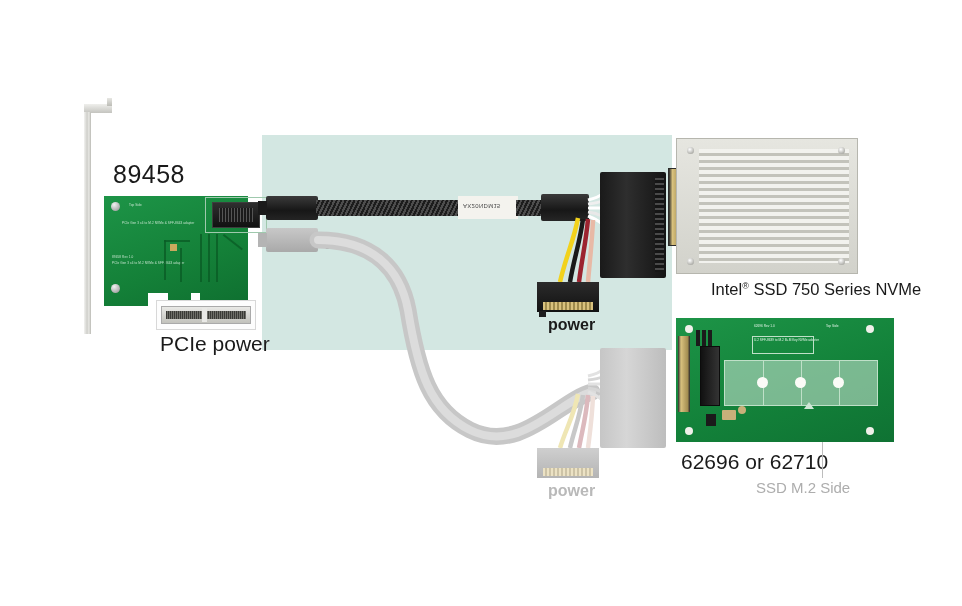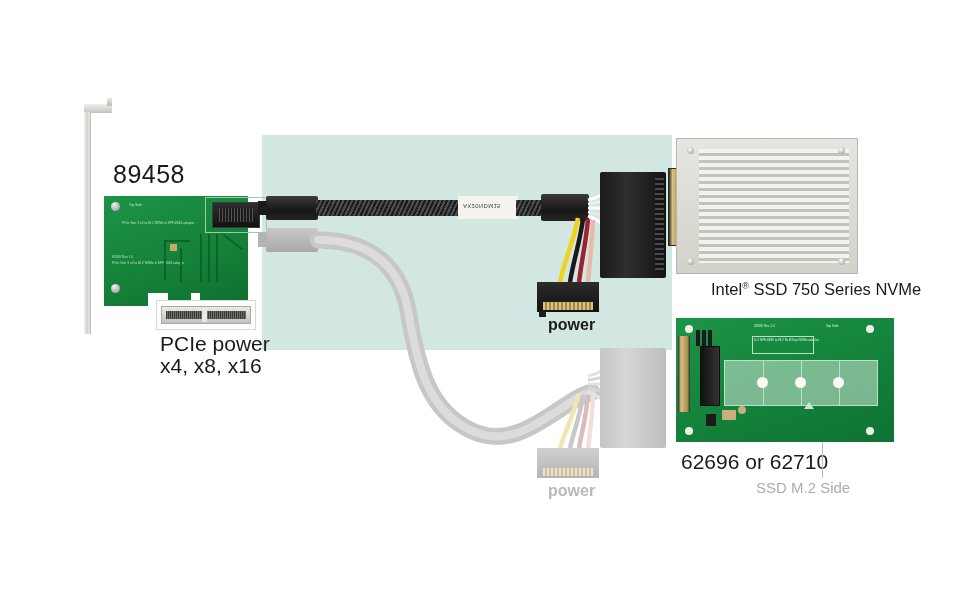--- a/index.html
+++ b/index.html
@@ -182,21 +182,20 @@
     <div class="tab t2"></div>
     <div class="abs conn-outline"></div>
     <div class="abs conn-8643"></div>
   </div>
 
   <div class="abs slotbox"></div>
   <div class="abs slot">
     <div class="key"></div>
   </div>
   <div class="abs lbl lbl-pcie1">PCIe power</div>
-  <div class="abs lbl lbl-pcie2">x4, x8, x16</div>
 
   <div class="abs lbl lbl-89458">89458</div>
 
   <div class="abs plug-a"></div>
   <div class="abs cable-top"></div>
   <div class="abs tag">
     <span>AX20NDM15</span>
   </div>
   <div class="abs cable-top2"></div>
   <div class="abs plug-b"></div>

